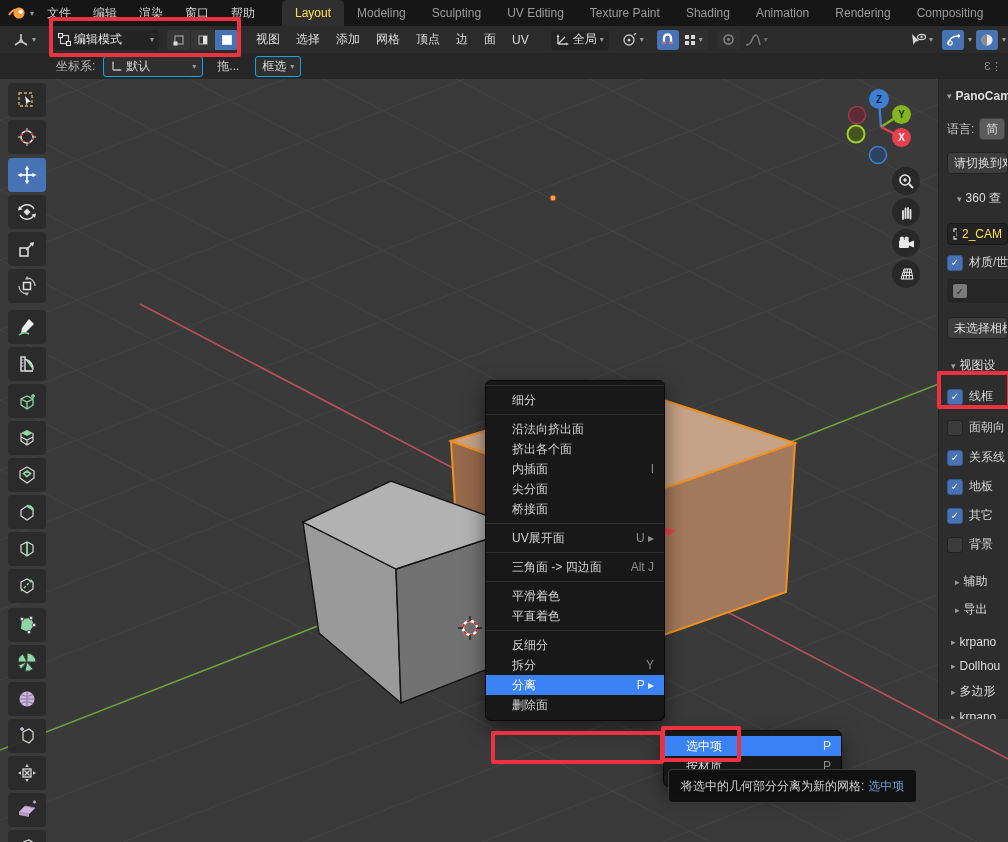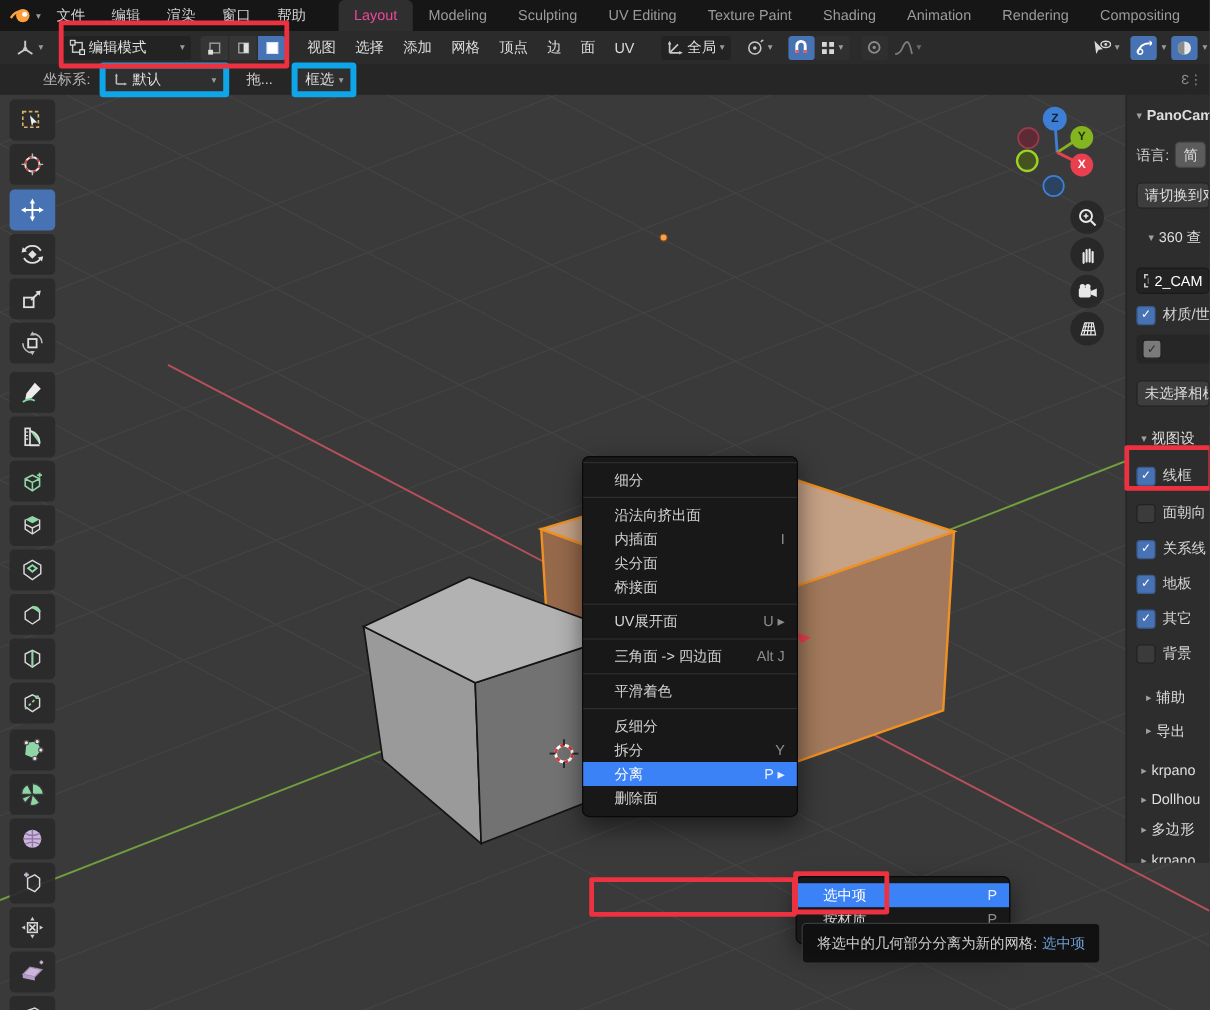--- a/index.html
+++ b/index.html
@@ -6,38 +6,38 @@
   body{width:1008px;height:842px;overflow:hidden;position:relative;background:#3a3a3a;
        font-family:"Liberation Sans","DejaVu Sans",sans-serif;color:#d8d8d8;font-size:12px;}
   .abs{position:absolute}
   svg{display:block}
 
   
   #menubar{left:0;top:0;width:1008px;height:26px;background:#161616;display:flex;align-items:center;z-index:30}
   .mb-item{padding:0 11px;color:#cfcfcf;cursor:default;line-height:26px}
   .tabs{display:flex;margin-left:16px;height:26px;overflow:hidden;flex:1}
   .tab{padding:0 13px;line-height:26px;color:#9b9b9b;white-space:nowrap}
-  .tab.active{background:#2f2f2f;color:#ec4899;border-radius:5px 5px 0 0}
+  .tab.active{background:#2f2f2f;color:#fde047;border-radius:5px 5px 0 0}
 
   
   #toolbar{left:0;top:26px;width:1008px;height:27px;background:#2b2b2b;display:flex;align-items:center;z-index:30}
   .hbtn{display:flex;align-items:center;gap:3px;height:20px;padding:0 5px;border-radius:3px;background:#232323}
   .chev{font-size:8px;color:#9a9a9a}
   .hmenu{padding:0 8px;color:#dcdcdc}
   .selbtns{display:flex;margin-left:8px;gap:1px}
   .selbtn{width:23px;height:20px;background:#353535;display:flex;align-items:center;justify-content:center}
   .selbtn:first-child{border-radius:3px 0 0 3px}
   .selbtn:last-child{border-radius:0 3px 3px 0}
   .selbtn.active{background:#4772b3}
   .tbicon{display:flex;align-items:center;justify-content:center;width:22px;height:20px;border-radius:3px}
   .tbicon.blue{background:#4772b3}
 
   
   #toolrow{left:0;top:53px;width:1008px;height:26px;background:#262626;display:flex;align-items:center;z-index:30}
-  .pill{display:flex;align-items:center;gap:4px;height:19px;padding:0 6px;background:#2f2f2f;border:5px solid #0ea5e9;border-radius:3px}
+  .pill{display:flex;align-items:center;gap:4px;height:19px;padding:0 6px;background:#2f2f2f;border:1px solid #0ea5e9;border-radius:3px}
 
   
   #toolshelf{left:8px;top:83px;width:40px;z-index:20}
   .tool{position:absolute;left:0;width:38px;height:34px;background:rgba(42,42,42,.92);border-radius:4px;
         display:flex;align-items:center;justify-content:center}
   .tool.active{background:#4772b3}
 
   
   .vp-label{color:#d6d6d6;text-shadow:0 1px 2px rgba(0,0,0,.6)}
 
@@ -331,21 +331,21 @@
       <svg width="14" height="14">
           <circle cx="7" cy="7" r="5.5" fill="#e8e8e8"></circle>
           <path d="M7 1.5 A5.5 5.5 0 0 0 7 12.5 Z" fill="#8a8a8a"></path>
         </svg>
     </div>
     <span class="chev">▾</span>
   </div>
 </div>
 
 <div id="toolrow" class="abs">
-  <span style="margin-left:36px;color:#b5b5b5">坐标系:</span>
+  <span style="margin-left:56px;color:#b5b5b5">坐标系:</span>
   <div class="pill" style="margin-left:8px;width:86px">
     <svg width="12" height="12">
         <path d="M3 10 L3 3 M3 10 L10 10" stroke="#bdbdbd" stroke-width="1.3" fill="none"></path>
         <polygon points="3,1 1.8,3.5 4.2,3.5" fill="#bdbdbd"></polygon>
         <polygon points="12,10 9.5,8.8 9.5,11.2" fill="#bdbdbd"></polygon>
       </svg>
     <span style="color:#dcdcdc">默认</span>
     <span class="chev" style="margin-left:auto">▾</span>
   </div>
   <span style="margin-left:14px;color:#cfcfcf">拖...</span>
@@ -523,20 +523,23 @@
 <div class="abs menu-panel" style="left:485px;top:380px;width:178px;padding-bottom:5px">
   <div class="menu-sep"></div>
   <div class="mi">
       <span>细分</span>
     </div>
   <div class="menu-sep"></div>
   <div class="mi">
       <span>沿法向挤出面</span>
     </div>
   <div class="mi">
+      <span>挤出各个面</span>
+    </div>
+  <div class="mi">
       <span>内插面</span>
       <span class="sc">I</span>
     </div>
   <div class="mi">
       <span>尖分面</span>
     </div>
   <div class="mi">
       <span>桥接面</span>
     </div>
   <div class="menu-sep"></div>
@@ -545,20 +548,23 @@
       <span class="sc">U ▸</span>
     </div>
   <div class="menu-sep"></div>
   <div class="mi">
       <span>三角面 -&gt; 四边面</span>
       <span class="sc">Alt J</span>
     </div>
   <div class="menu-sep"></div>
   <div class="mi">
       <span>平滑着色</span>
+    </div>
+  <div class="mi">
+      <span>平直着色</span>
     </div>
   <div class="menu-sep"></div>
   <div class="mi">
       <span>反细分</span>
     </div>
   <div class="mi">
       <span>拆分</span>
       <span class="sc">Y</span>
     </div>
   <div class="mi hl">
@@ -598,21 +604,21 @@
   <div class="sb-btn" style="margin-top:12px">请切换到对</div>
   <div class="sb-sec" style="margin-top:16px;margin-left:10px">
     <span class="sb-caret">▾</span>
     <span>360 查</span>
   </div>
   <div style="display:flex;align-items:center;gap:5px;margin-top:16px;background:#232323;border:1px solid #1a1a1a;border-radius:4px;height:20px;padding:0 5px;white-space:nowrap">
     <svg width="12" height="12">
         <path d="M1 4 L1 1 L4 1 M8 1 L11 1 L11 4 M11 8 L11 11 L8 11 M4 11 L1 11 L1 8" stroke="#c8c8c8" stroke-width="1.3" fill="none"></path>
         <rect x="3.5" y="3.5" width="5" height="5" fill="#c8c8c8"></rect>
       </svg>
-    <span style="color:#ffffff">2_CAM</span>
+    <span style="color:#fde047">2_CAM</span>
   </div>
   <div class="cbrow" style="margin-top:9px">
     <span class="cb on">✓</span>
     <span>材质/世界</span>
   </div>
   <div style="margin-top:8px;background:#262626;border-radius:4px;height:24px;display:flex;align-items:center;padding-left:5px;width:60px">
     <span class="cb gray">✓</span>
   </div>
   <div class="sb-btn" style="margin-top:14px">未选择相机</div>
   <div class="sb-sec" style="margin-top:18px;margin-left:4px">

